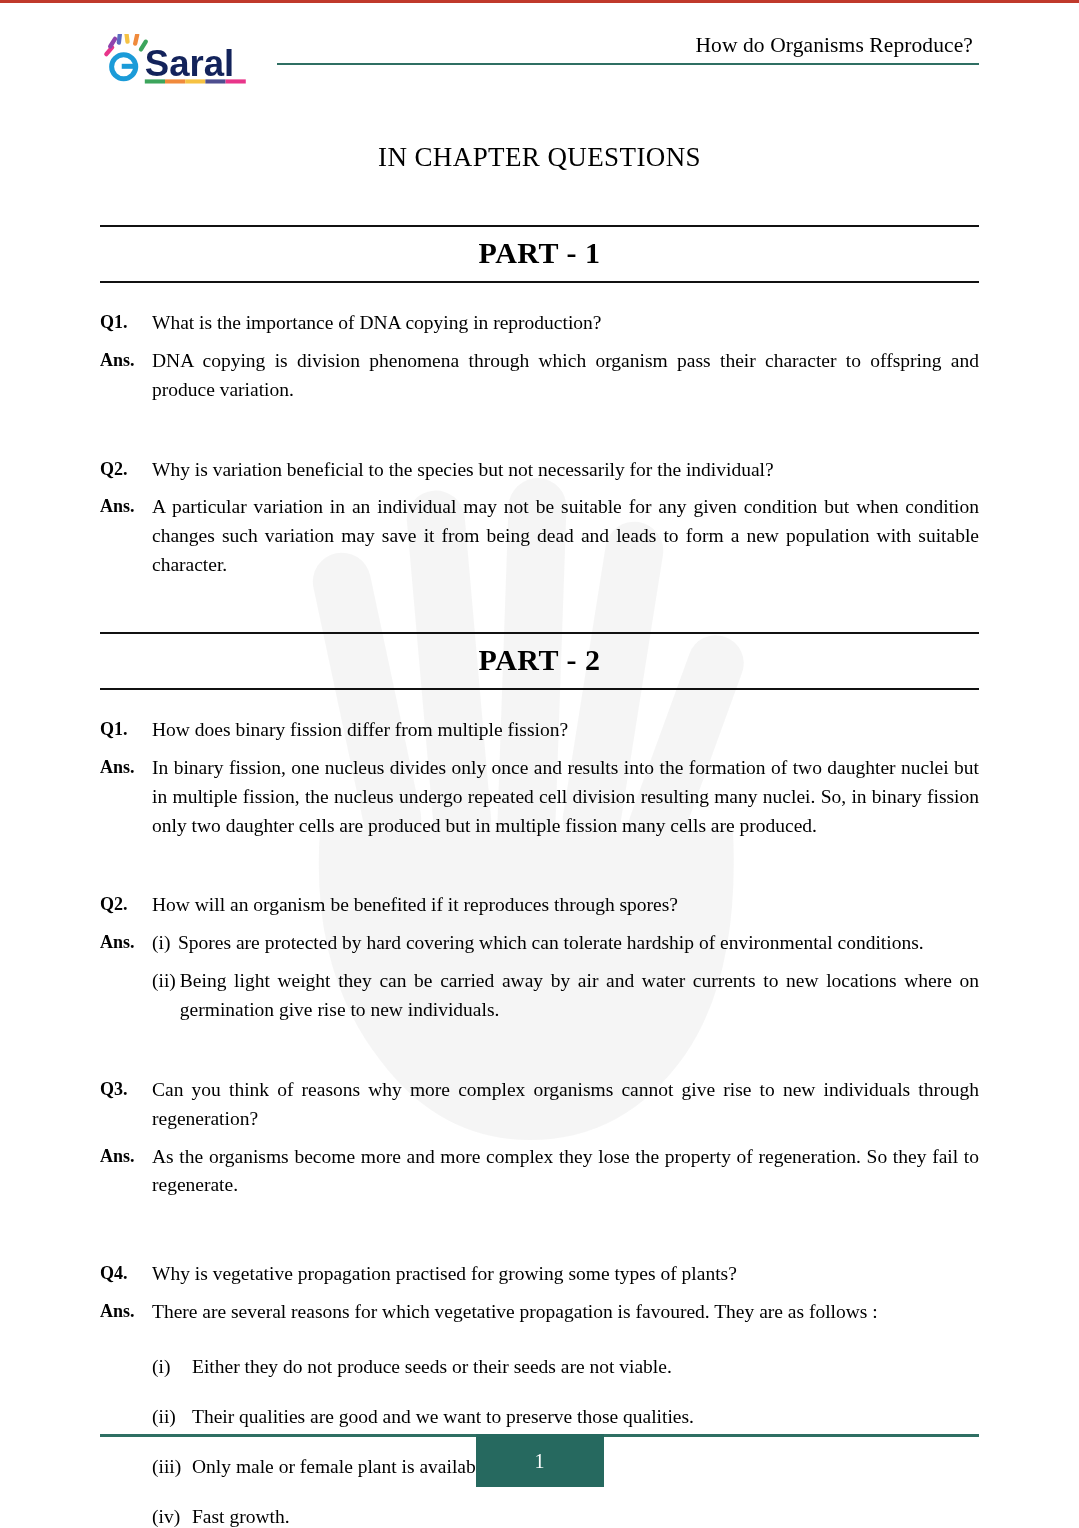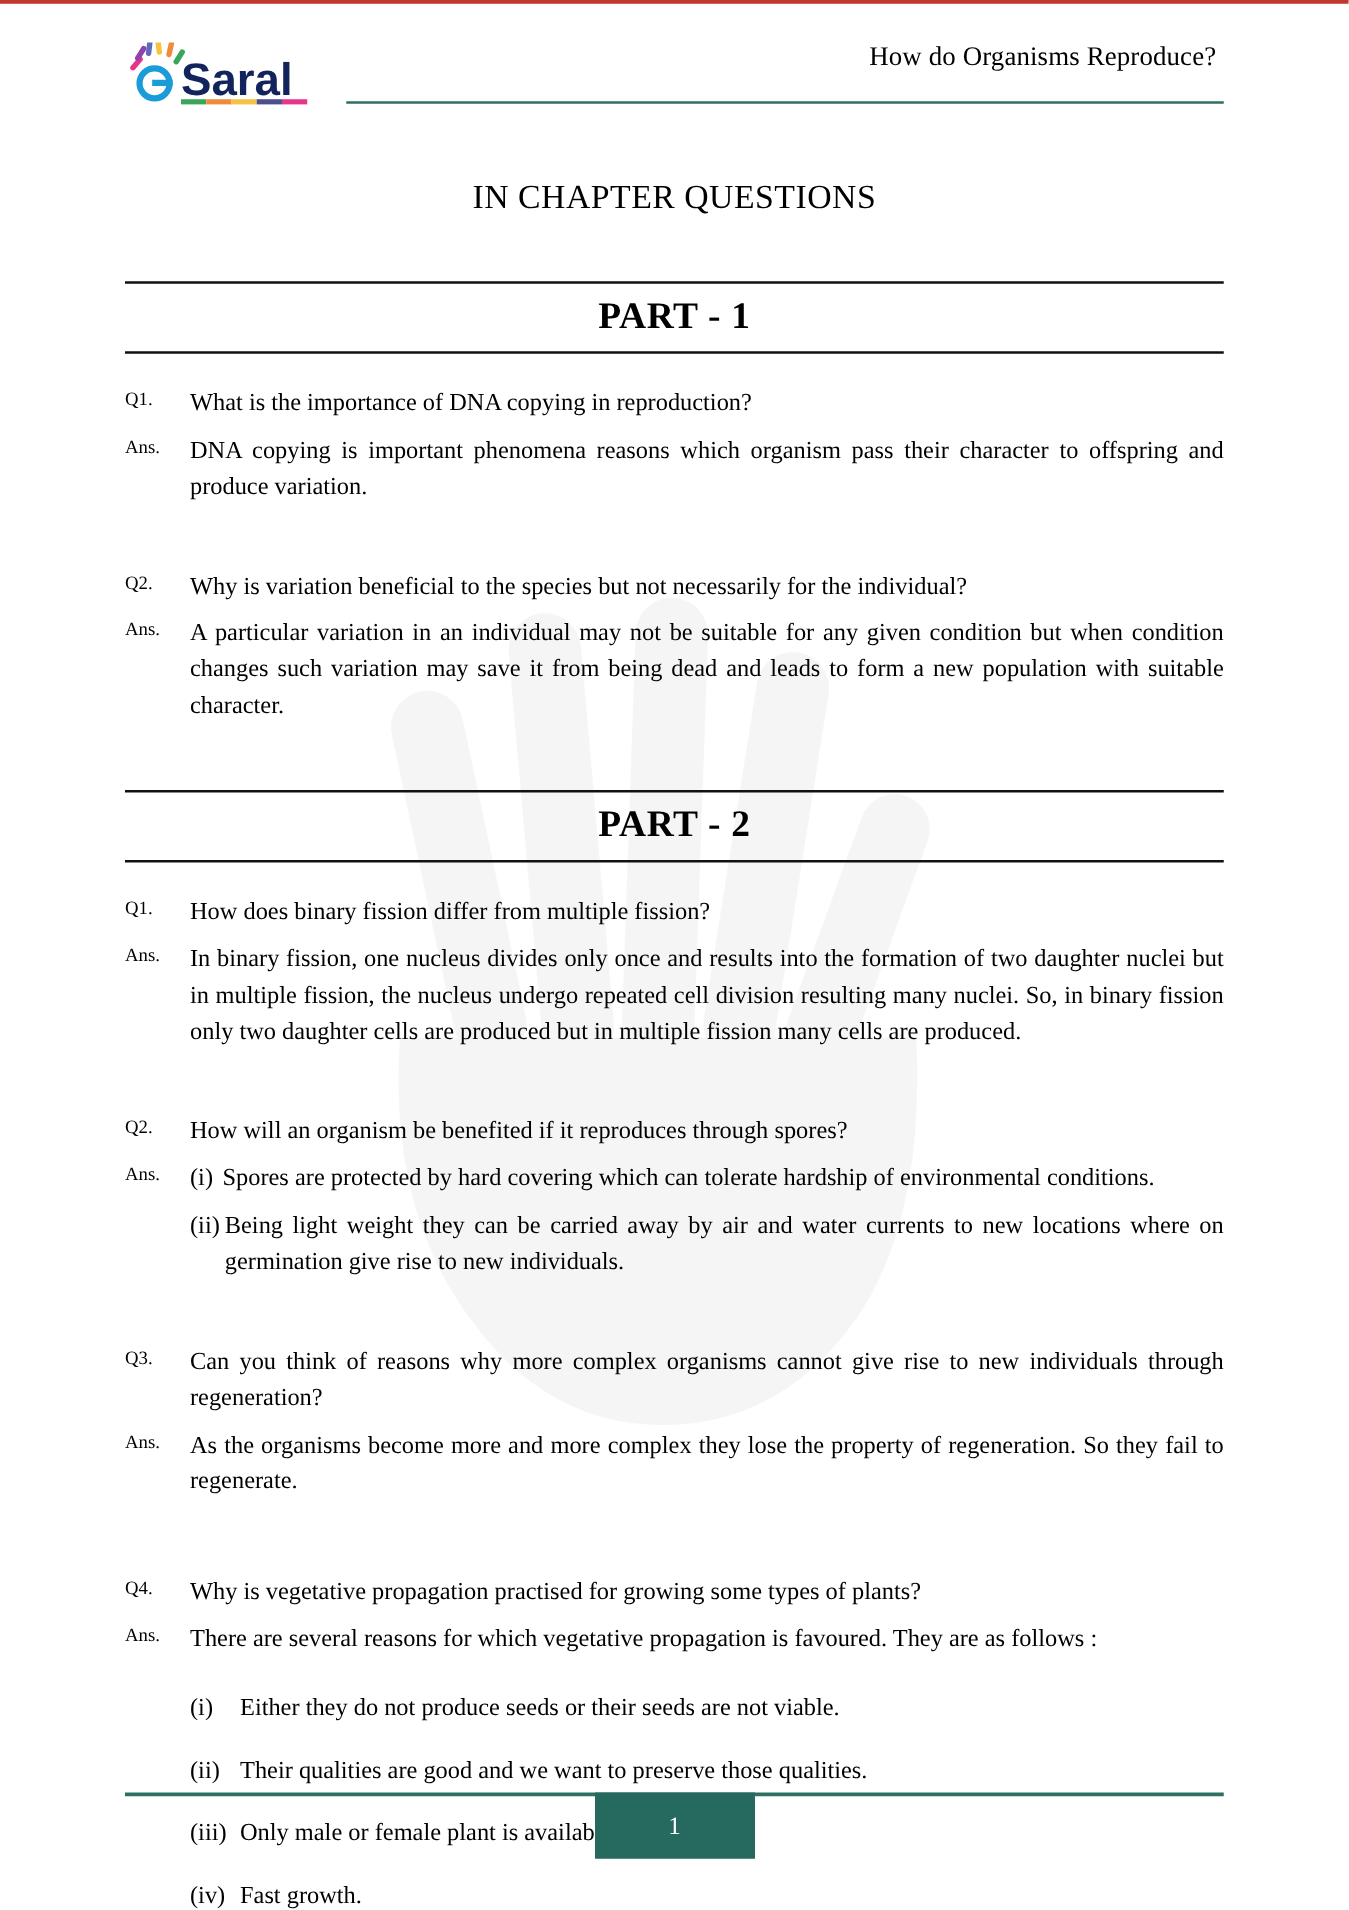--- a/index.html
+++ b/index.html
@@ -67,21 +67,21 @@
     position: relative;
     margin-left: 22px;
     padding-bottom: 2px;
   }
   .chapter-title {
     text-align: right;
     font-size: 21.5px;
     line-height: 1.1;
     letter-spacing: .1px;
     padding-right: 6px;
-    padding-bottom: 23px;
+    padding-bottom: 5px;
     white-space: nowrap;
   }
   .header-rule {
     height: 2px;
     background: #2f6f63;
     width: 100%;
   }
 
   
   .doc-title {
@@ -112,22 +112,22 @@
   .qa-row {
     display: flex;
     align-items: flex-start;
     margin-top: 9px;
   }
   .qa-row.q-row { margin-top: 0; }
 
   .qa-label {
     flex: none;
     width: 52px;
-    font-weight: normal;
-    font-size: 15px;
+    font-weight: bold;
+    font-size: 18px;
     line-height: 1.48;
     padding-top: 0;
   }
 
   .qa-text {
     flex: 1;
     font-size: 19.5px;
     line-height: 1.48;
     text-align: justify;
     text-justify: inter-word;
@@ -272,21 +272,21 @@
     <span class="part-label">PART - 1</span>
   </div>
 
   <div class="qa-group">
     <div class="qa-row q-row">
       <div class="qa-label">Q1.</div>
       <div class="qa-text no-justify">What is the importance of DNA copying in reproduction?</div>
     </div>
     <div class="qa-row">
       <div class="qa-label">Ans.</div>
-      <div class="qa-text">DNA copying is important phenomena reasons which organism pass their character to offspring and produce variation.</div>
+      <div class="qa-text">DNA copying is division phenomena through which organism pass their character to offspring and produce variation.</div>
     </div>
   </div>
 
   <div class="gap-lg"></div>
 
   <div class="qa-group">
     <div class="qa-row q-row">
       <div class="qa-label">Q2.</div>
       <div class="qa-text no-justify">Why is variation beneficial to the species but not necessarily for the individual?</div>
     </div>

